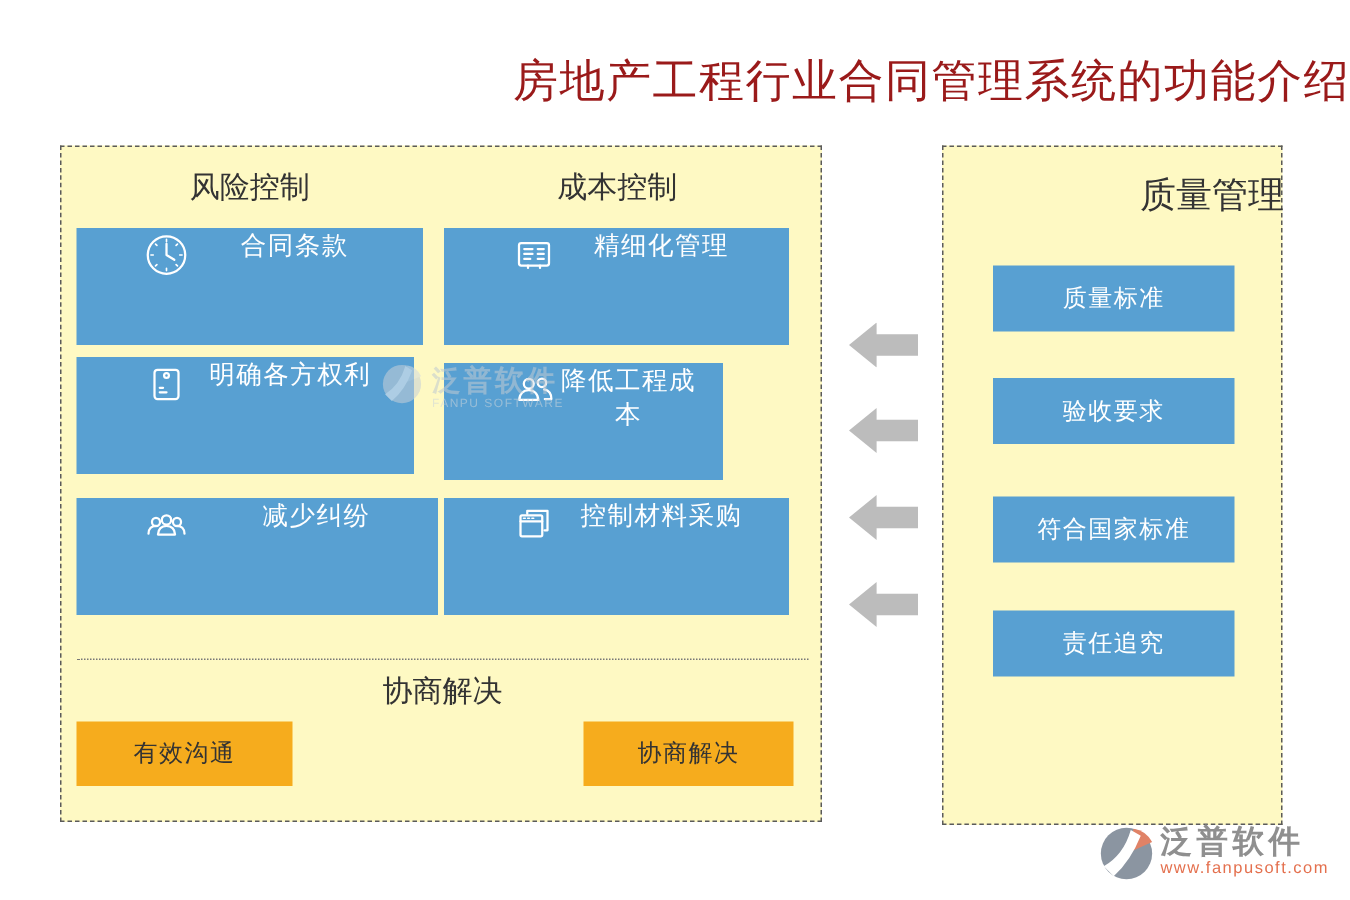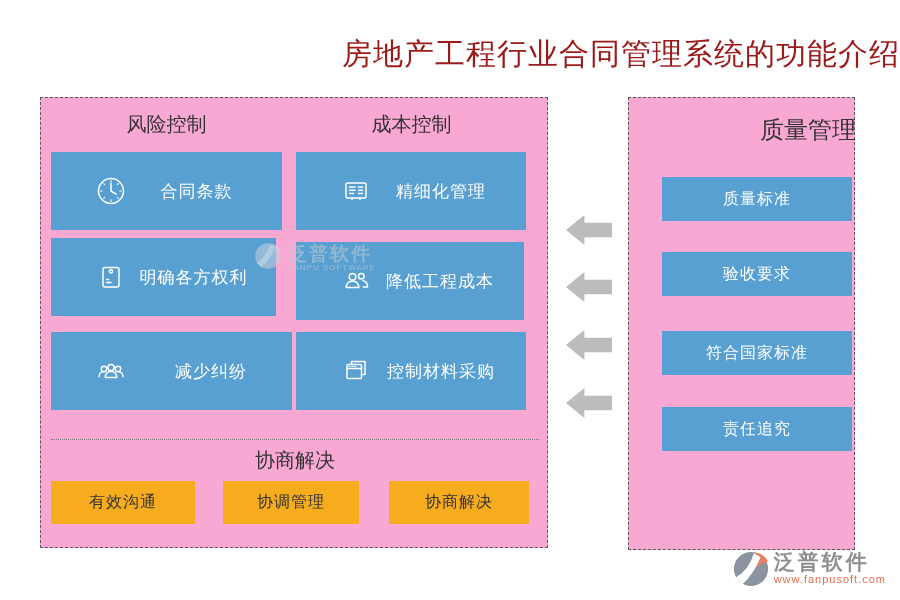--- a/index.html
+++ b/index.html
@@ -7,33 +7,33 @@
     width:900px;height:600px;position:relative;overflow:hidden;
     background:#ffffff;
     font-family:"Liberation Serif","DejaVu Serif",serif;
   }
   .title{
     position:absolute;top:34px;left:0;width:900px;
     text-align:right;font-size:30px;font-weight:400;
     color:#9a1a1a;letter-spacing:1px;margin:0;
   }
   .panel{
-    position:absolute;border:1px dashed #5a5a5a;background:#f9a8d4;box-sizing:border-box;font-family:Liberation Mono, monospace;
+    position:absolute;border:1px dashed #5a5a5a;background:#fef9c3;box-sizing:border-box;font-family:Liberation Mono, monospace;
   }
   .panel.left{left:40px;top:97px;width:508px;height:451px;}
   .panel.right{left:628px;top:97px;width:227px;height:453px;}
   .col-header{
     position:absolute;top:13px;width:231px;text-align:center;
     font-size:20px;color:#333;
   }
   .col-header.c1{left:10px;}
   .col-header.c2{left:255px;}
   .bbox{
     position:absolute;height:78px;background:#58a0d2;
-    display:flex;align-items:center;box-sizing:border-box;padding-left:42px;
+    display:flex;align-items:flex-start;box-sizing:border-box;padding-left:42px;
   }
   .bbox .ficon{width:36px;height:36px;flex:0 0 36px;display:block;}
   .bbox .ficon svg{width:36px;height:36px;display:block;}
   .bbox .flabel{
     flex:1;text-align:center;color:#fff;font-size:17px;
     padding-right:18px;letter-spacing:1px;
   }
   .dotted-sep{
     position:absolute;left:10px;top:341px;width:488px;height:0;
     border-top:1px dotted #777;
@@ -50,21 +50,21 @@
   .arrow{
     position:absolute;width:46px;height:30px;background:#bcbcbc;
     clip-path:polygon(0 50%,40% 0,40% 26%,100% 26%,100% 74%,40% 74%,40% 100%);
     filter:drop-shadow(2px 2px 1px rgba(0,0,0,0.18));
   }
   .qheader{
     position:absolute;top:16px;left:0;width:227px;text-align:right;
     font-size:24px;color:#333;
   }
   .qbox{
-    position:absolute;left:33px;width:190px;height:44px;background:#58a0d2;
+    position:absolute;left:33px;width:161px;height:44px;background:#58a0d2;
     display:flex;align-items:center;justify-content:center;
     color:#fff;font-size:16px;letter-spacing:1px;
   }
   .watermark{
     position:absolute;left:253px;top:241px;display:flex;align-items:center;gap:5px;
     opacity:0.55;pointer-events:none;
   }
   .watermark .wm-text{color:#c0cad2;font-size:19px;font-weight:bold;
     font-family:"Liberation Sans","DejaVu Sans",sans-serif;letter-spacing:2px;line-height:19px;}
   .watermark .wm-sub{color:#ccd5dc;font-size:8px;
@@ -133,21 +133,21 @@
       <svg viewBox="0 0 36 36" class="ic" stroke-width="1.3">
         <rect x="8" y="10" width="20" height="15" rx="1.5"></rect>
         <path d="M11.5 14h5.5M11.5 17.3h5.5M11.5 20.6h4"></path>
         <path d="M20.5 14h4M20.5 17.3h4M20.5 20.6h4"></path>
         <path d="M14 25v1.6M22 25v1.6"></path>
       </svg>
     </span>
     <span class="flabel">精细化管理</span>
   </div>
 
-  <div class="bbox" style="left:255px;top:144px;width:228px;">
+  <div class="bbox" style="left:255px;top:144px;width:186px;">
     <span class="ficon">
       <svg viewBox="0 0 36 36" class="ic" stroke-width="1.4">
         <circle cx="14.5" cy="13.8" r="3.3"></circle>
         <path d="M8.2 24.6c0-4 2.8-6.6 6.3-6.6s6.3 2.6 6.3 6.6z"></path>
         <circle cx="23.3" cy="13.2" r="2.8"></circle>
         <path d="M24.8 17.6c3 .7 4.8 3.2 4.8 6.4h-4.4"></path>
       </svg>
     </span>
     <span class="flabel">降低工程成本</span>
   </div>
@@ -161,21 +161,20 @@
         <path d="M11 13.5h1.2M13.8 13.5h1.2M16.6 13.5h1.2" stroke-width="1.1"></path>
       </svg>
     </span>
     <span class="flabel">控制材料采购</span>
   </div>
 
   <div class="dotted-sep"></div>
   <div class="progress-header">协商解决</div>
 
   <div class="obox" style="left:10px;width:144px;">有效沟通</div>
-  <div class="obox" style="left:182px;width:136px;">协调管理</div>
   <div class="obox" style="left:348px;width:140px;">协商解决</div>
 </div>
 
 <div class="arrow" style="left:566px;top:215px;"></div>
 <div class="arrow" style="left:566px;top:272px;"></div>
 <div class="arrow" style="left:566px;top:330px;"></div>
 <div class="arrow" style="left:566px;top:388px;"></div>
 
 <div class="panel right">
   <div class="qheader">质量管理</div>

